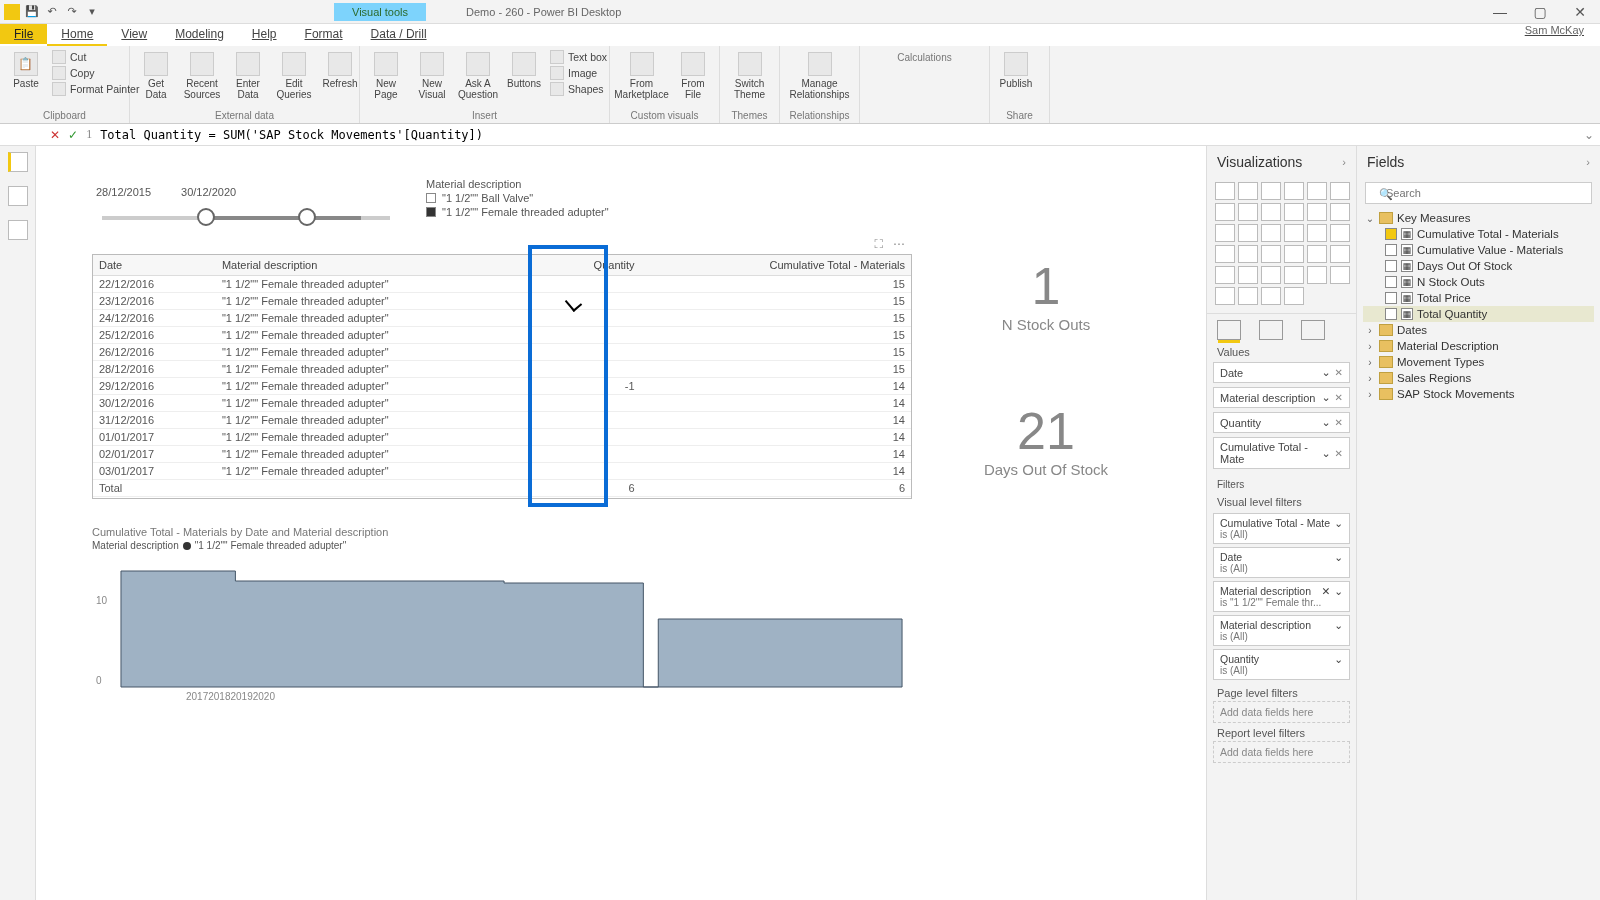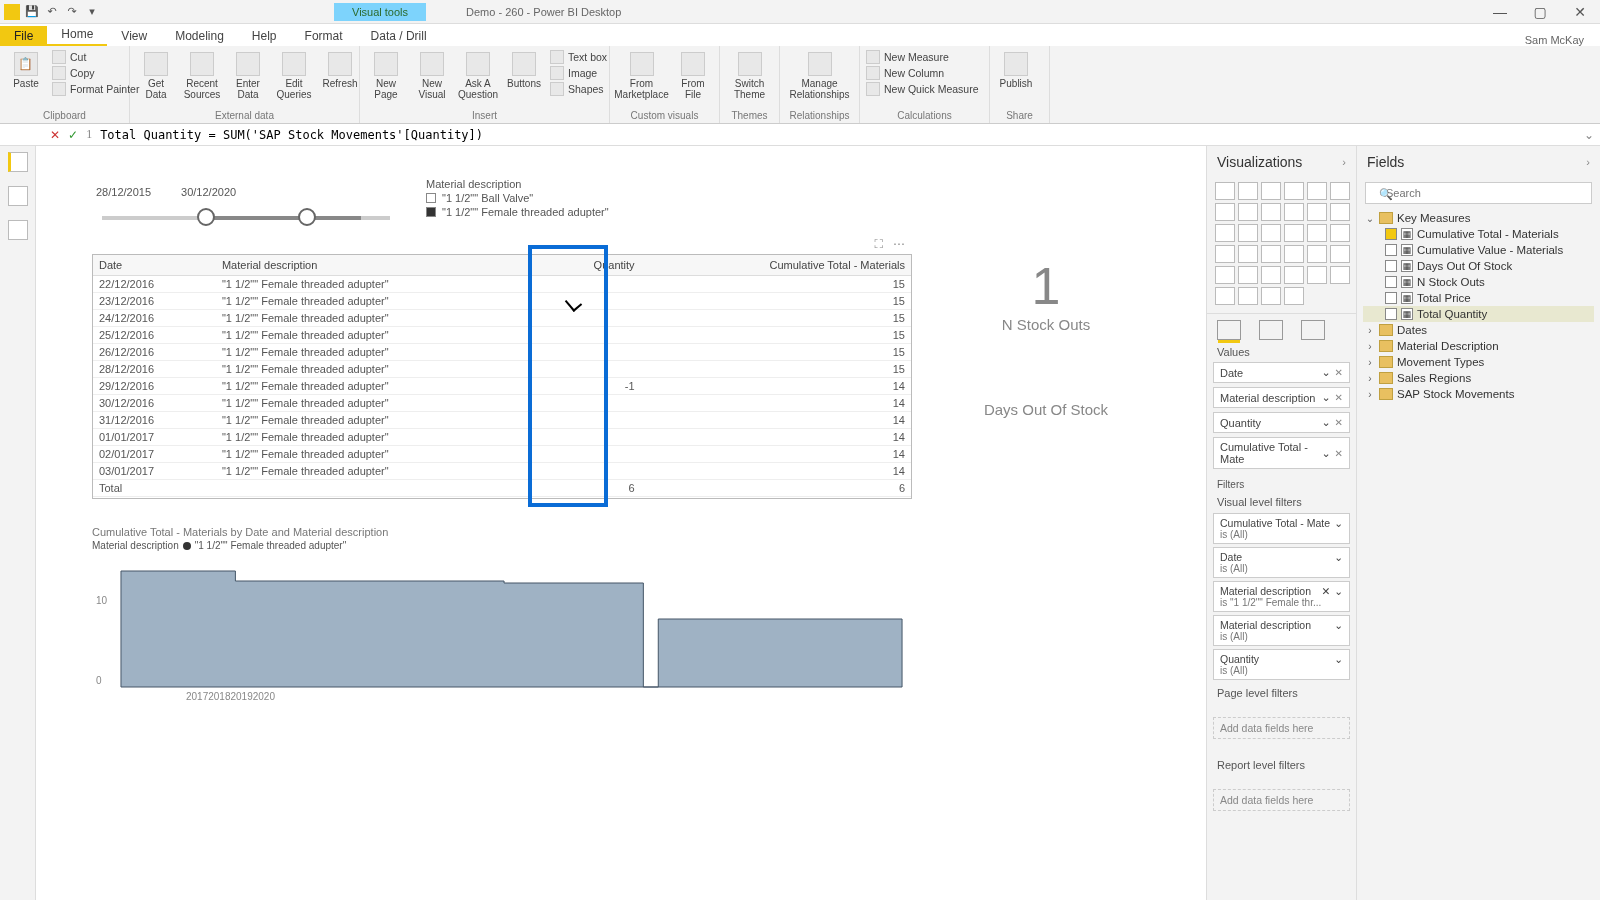--- a/index.html
+++ b/index.html
@@ -4,21 +4,21 @@
 <style>
 * { box-sizing: border-box; margin: 0; padding: 0; font-family: "Segoe UI", Arial, sans-serif; }
 html, body { width: 1600px; height: 900px; overflow: hidden; background: #fff; }
 .titlebar { height: 24px; background: #f3f3f3; display: flex; align-items: center; font-size: 11px; color: #333; border-bottom: 1px solid #ddd; }
 .titlebar .qat { display: flex; align-items: center; gap: 4px; padding: 0 4px; }
 .titlebar .qat .ic { width: 16px; height: 16px; display: flex; align-items: center; justify-content: center; font-size: 11px; color: #555; }
 .titlebar .vt { background: #7dd3fc; color: #2c6a2c; padding: 3px 18px; margin-left: 230px; font-size: 11px; }
 .titlebar .title { margin-left: 40px; color: #666; }
 .titlebar .winbtns { margin-left: auto; display: flex; }
 .titlebar .winbtns div { width: 40px; text-align: center; font-size: 14px; color: #555; }
-.tabstrip { height: 22px; display: flex; align-items: flex-end; font-size: 12px; color: #444; }
+.tabstrip { height: 22px; display: flex; align-items: flex-start; font-size: 12px; color: #444; text-decoration: underline; }
 .tabstrip .tab { padding: 3px 14px; cursor: default; }
 .tabstrip .tab.file { background: #f2c811; color: #222; font-weight: 400; }
 .tabstrip .tab.active { border-bottom: 2px solid #f2c811; }
 .tabstrip .user { margin-left: auto; padding-right: 16px; font-size: 11px; color: #666; }
 .ribbon { height: 78px; background: #f3f3f3; border-bottom: 1px solid #ccc; display: flex; font-size: 10.5px; color: #444; }
 .rgroup { border-right: 1px solid #ddd; padding: 4px 6px 2px; display: flex; flex-direction: column; }
 .rgroup .items { display: flex; align-items: flex-start; gap: 6px; flex: 1; }
 .rgroup .lbl { text-align: center; font-size: 10px; color: #777; padding-top: 2px; }
 .rbtn { display: flex; flex-direction: column; align-items: center; justify-content: flex-start; min-width: 40px; padding: 2px 2px; }
 .rbtn .ric { width: 24px; height: 24px; background: #e8e8e8; border: 1px solid #ccc; margin-bottom: 2px; display:flex;align-items:center;justify-content:center;font-size:12px;color:#777;}
@@ -41,21 +41,21 @@
 .vizgrid .vi { width:20px;height:18px; background:#fff; border:1px solid #bbb;}
 .section-icons { display:flex; gap:18px; padding:6px 10px 2px; border-top:1px solid #ddd; margin-top:4px;}
 .section-icons .si { width:24px;height:20px; border:1px solid #999; position:relative;}
 .section-icons .si.active::after{content:"";position:absolute;left:0;right:0;bottom:-4px;height:3px;background:#f2c811;}
 .subhdr { padding:4px 10px 2px; font-size:11px; color:#555;}
 .well { margin:2px 6px; background:#fff; border:1px solid #ccc; padding:3px 6px; display:flex; align-items:center; justify-content:space-between; font-size:11px; color:#444;}
 .well .x { color:#888; font-size:10px; margin-left:4px;}
 .filtercard { margin:3px 6px; background:#fff; border:1px solid #ccc; padding:3px 6px; font-size:10.5px; color:#444;}
 .filtercard .fh { display:flex; justify-content:space-between; align-items:center;}
 .filtercard .fs { color:#777; font-size:10px;}
-.addfields { margin:16px 6px; padding:4px 6px; font-size:10.5px; color:#888; border:1px dashed #ccc;}
+.addfields { margin:0 6px; padding:4px 6px; font-size:10.5px; color:#888; border:1px dashed #ccc;}
 .search { margin:4px 8px 6px; }
 .search input { width:100%; padding:4px 20px; border:1px solid #ccc; font-size:11px; }
 .ftable { font-size:11.5px; color:#333; padding:0 6px;}
 .ftable .trow { display:flex; align-items:center; gap:4px; padding:2px 2px;}
 .ftable .trow.hl { background:#e8e8d0;}
 .ftable .tname { font-weight:500;}
 .ftable .cb { width:12px;height:12px;border:1px solid #888;background:#fff;display:inline-block;}
 .ftable .cb.ck { background:#f2c811;}
 .ftable .fld { padding-left:22px; display:flex; align-items:center; gap:4px;}
 .ftable .ex { width:10px; text-align:center; color:#666; font-size:10px;}
@@ -232,36 +232,20 @@
   <div class="rgroup" style="width:80px">
     <div class="items">
         <div class="rbtn">
           <div class="ric"></div>
           <span>Manage Relationships</span>
         </div>
       </div>
     <div class="lbl">Relationships</div>
   </div>
   <div class="rgroup" style="width:130px">
-    <div class="items">
-      <div class="rsmall">
-        <div>
-            <span class="sic"></span>
-            <span>New Measure</span>
-          </div>
-        <div>
-            <span class="sic"></span>
-            <span>New Column</span>
-          </div>
-        <div>
-            <span class="sic"></span>
-            <span>New Quick Measure</span>
-          </div>
-      </div>
-    </div>
     <div class="lbl">Calculations</div>
   </div>
   <div class="rgroup" style="width:60px">
     <div class="items">
         <div class="rbtn">
           <div class="ric"></div>
           <span>Publish</span>
         </div>
       </div>
     <div class="lbl">Share</div>
@@ -412,20 +396,21 @@
     </div>
 
     <div class="hlcol" style="left:492px; top:99px; width:80px; height:262px;"></div>
     <div class="cursor" style="left:532px; top:150px;"></div>
 
     <div class="card" style="left:930px; top:110px; width:160px;">
       <div class="val">1</div>
       <div class="lbl">N Stock Outs</div>
     </div>
     <div class="card" style="left:910px; top:255px; width:200px;">
+      <div class="val">21</div>
       <div class="lbl">Days Out Of Stock</div>
     </div>
 
     <div class="areachart">
       <div class="ct">Cumulative Total - Materials by Date and Material description</div>
       <div class="leg">
           <span>Material description</span> 
           <span style="width:8px;height:8px;background:#333;border-radius:50%;display:inline-block"></span>
           <span>"1 1/2"" Female threaded adupter"</span>
         </div>

